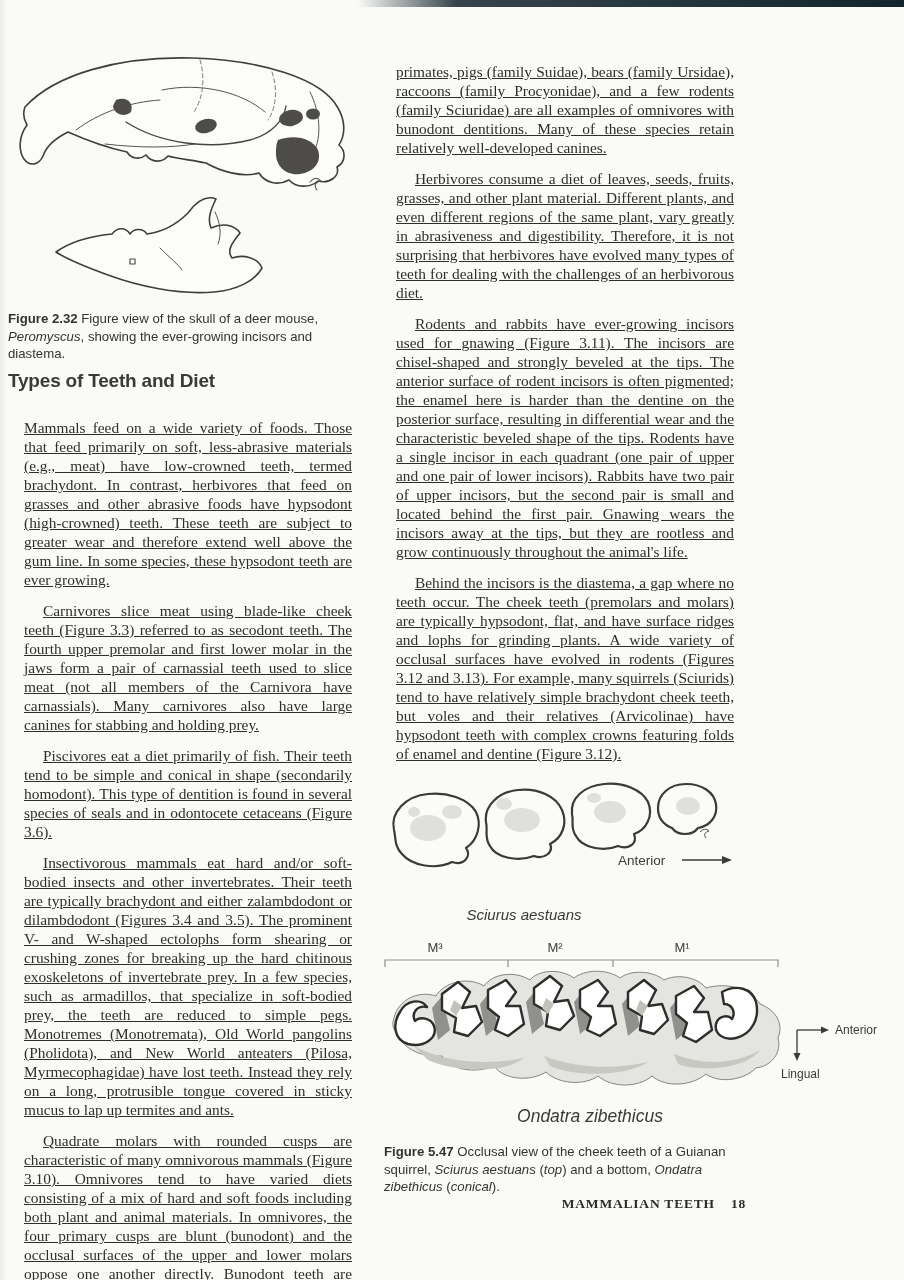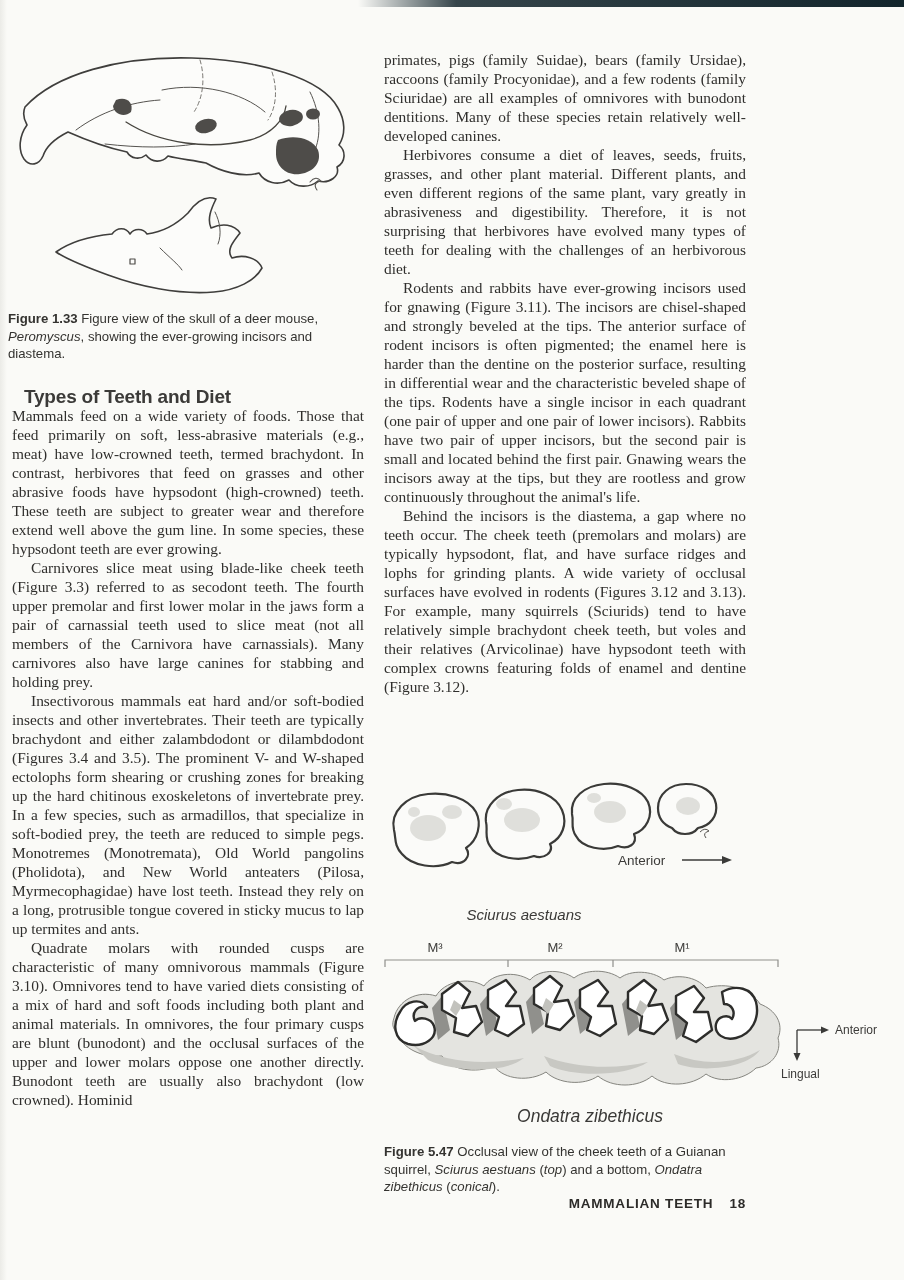--- a/index.html
+++ b/index.html
@@ -10,26 +10,26 @@
   }
   .scan-top {
     position:absolute; top:0; left:358px; width:546px; height:7px;
     background:linear-gradient(to right, rgba(19,37,44,0), rgba(19,37,44,0.85) 18%, #13252c);
   }
   .scan-left {
     position:absolute; top:0; left:0; width:7px; height:1280px;
     background:linear-gradient(to right, #ebebe7, rgba(235,235,231,0));
   }
   .col { position:absolute; text-align:justify; font-size:15.4px; line-height:19px; }
-  .col p { margin:0; text-indent:19px; }
+  .col p { margin:12px; text-indent:19px;text-decoration:underline; }
   .col p.first { text-indent:0; }
   .left-col  { left:12px;   top:406px; width:352px; }
   .right-col { left:384px; top:50px;  width:362px; }
   h2.section {
-    position:absolute; left:8px; top:370px; margin:16px;
+    position:absolute; left:8px; top:370px; margin:0;
     font-family:"Liberation Sans", sans-serif; font-size:19px; font-weight:bold;
     color:#3b3a38; letter-spacing:-0.2px;
   }
   .caption {
     position:absolute; font-family:"Liberation Sans", sans-serif;
     font-size:13.2px; line-height:17.6px; color:#343330; text-align:left;
   }
   .cap311 { left:8px;   top:310px;  width:358px; }
   .cap312 { left:384px; top:1143px; width:372px; }
   .b { font-weight:bold; }
@@ -40,21 +40,21 @@
   }
   .sciurus { left:384px; top:906px;  width:280px; font-size:15px; }
   .ondatra { left:384px; top:1106px; width:412px; font-size:17.5px; }
   .fig { position:absolute; }
   .fig-skull    { left:10px;  top:52px;  width:348px; height:250px; }
   .fig-squirrel { left:384px; top:768px; width:360px; height:125px; }
   .fig-muskrat  { left:384px; top:938px; width:500px; height:165px; }
   .footer {
     position:absolute; top:1196px; left:420px; width:326px;
     display:flex; justify-content:flex-end; gap:16px;
-    font-family:Liberation Sans, sans-serif; font-weight:bold;
+    font-family:Liberation Serif, serif; font-weight:bold;
     font-size:13.5px; letter-spacing:0.8px; color:#2c2b29;
   }
   .svgtext { font-family:"Liberation Sans", sans-serif; fill:#3c3b39; }
 </style>
 </head>
 <body>
 
 <div class="page">
 
   <div class="scan-left"></div>
@@ -78,27 +78,28 @@
       <path d="M300,130 q6,-7 11,-1 q-9,2 -4,9" fill="none" stroke="#55534f" stroke-width="1.1"></path>
     </g>
     <g stroke-linejoin="round" stroke-linecap="round">
       <path d="M46,200 C60,190 82,184 102,182 C107,175 116,175 120,182 C124,176 133,176 137,182 C152,180 167,172 178,161 C186,150 196,143 206,147 C201,157 197,167 201,176 C212,171 224,172 230,181 C223,190 216,198 222,206 C234,202 248,206 252,216 C245,229 227,238 204,240 C168,243 128,234 98,223 C76,215 58,208 46,200 Z" fill="#fcfcfa" stroke="#3f3e3c" stroke-width="1.6"></path>
       <path d="M150,196 C160,206 168,212 172,218" fill="none" stroke="#55534f" stroke-width="1"></path>
       <path d="M205,160 C210,170 212,182 208,192" fill="none" stroke="#55534f" stroke-width="1"></path>
       <rect x="120" y="207" width="5" height="5" fill="none" stroke="#4e4c49" stroke-width="1.2"></rect>
     </g>
   </svg>
 
-  <div class="caption cap311"><span class="b">Figure 1.33</span><span> Figure view of the skull of a deer mouse, </span><span class="i">Peromyscus</span><span>, showing the ever-growing incisors and diastema.</span></div>
+  <div class="caption cap311"><span class="b">Figure 2.32</span><span> Figure view of the skull of a deer mouse, </span><span class="i">Peromyscus</span><span>, showing the ever-growing incisors and diastema.</span></div>
 
   <h2 class="section">Types of Teeth and Diet</h2>
 
   <div class="col left-col">
     <p class="first">Mammals feed on a wide variety of foods. Those that feed primarily on soft, less-abrasive materials (e.g., meat) have low-crowned teeth, termed brachydont. In contrast, herbivores that feed on grasses and other abrasive foods have hypsodont (high-crowned) teeth. These teeth are subject to greater wear and therefore extend well above the gum line. In some species, these hypsodont teeth are ever growing.</p>
     <p>Carnivores slice meat using blade-like cheek teeth (Figure 3.3) referred to as secodont teeth. The fourth upper premolar and first lower molar in the jaws form a pair of carnassial teeth used to slice meat (not all members of the Carnivora have carnassials). Many carnivores also have large canines for stabbing and holding prey.</p>
+    <p>Piscivores eat a diet primarily of fish. Their teeth tend to be simple and conical in shape (secondarily homodont). This type of dentition is found in several species of seals and in odontocete cetaceans (Figure 3.6).</p>
     <p>Insectivorous mammals eat hard and/or soft-bodied insects and other invertebrates. Their teeth are typically brachydont and either zalambdodont or dilambdodont (Figures 3.4 and 3.5). The prominent V- and W-shaped ectolophs form shearing or crushing zones for breaking up the hard chitinous exoskeletons of invertebrate prey. In a few species, such as armadillos, that specialize in soft-bodied prey, the teeth are reduced to simple pegs. Monotremes (Monotremata), Old World pangolins (Pholidota), and New World anteaters (Pilosa, Myrmecophagidae) have lost teeth. Instead they rely on a long, protrusible tongue covered in sticky mucus to lap up termites and ants.</p>
     <p>Quadrate molars with rounded cusps are characteristic of many omnivorous mammals (Figure 3.10). Omnivores tend to have varied diets consisting of a mix of hard and soft foods including both plant and animal materials. In omnivores, the four primary cusps are blunt (bunodont) and the occlusal surfaces of the upper and lower molars oppose one another directly. Bunodont teeth are usually also brachydont (low crowned). Hominid</p>
   </div>
 
   <div class="col right-col">
     <p class="first">primates, pigs (family Suidae), bears (family Ursidae), raccoons (family Procyonidae), and a few rodents (family Sciuridae) are all examples of omnivores with bunodont dentitions. Many of these species retain relatively well-developed canines.</p>
     <p>Herbivores consume a diet of leaves, seeds, fruits, grasses, and other plant material. Different plants, and even different regions of the same plant, vary greatly in abrasiveness and digestibility. Therefore, it is not surprising that herbivores have evolved many types of teeth for dealing with the challenges of an herbivorous diet.</p>
     <p>Rodents and rabbits have ever-growing incisors used for gnawing (Figure 3.11). The incisors are chisel-shaped and strongly beveled at the tips. The anterior surface of rodent incisors is often pigmented; the enamel here is harder than the dentine on the posterior surface, resulting in differential wear and the characteristic beveled shape of the tips. Rodents have a single incisor in each quadrant (one pair of upper and one pair of lower incisors). Rabbits have two pair of upper incisors, but the second pair is small and located behind the first pair. Gnawing wears the incisors away at the tips, but they are rootless and grow continuously throughout the animal's life.</p>
     <p>Behind the incisors is the diastema, a gap where no teeth occur. The cheek teeth (premolars and molars) are typically hypsodont, flat, and have surface ridges and lophs for grinding plants. A wide variety of occlusal surfaces have evolved in rodents (Figures 3.12 and 3.13). For example, many squirrels (Sciurids) tend to have relatively simple brachydont cheek teeth, but voles and their relatives (Arvicolinae) have hypsodont teeth with complex crowns featuring folds of enamel and dentine (Figure 3.12).</p>
   </div>

